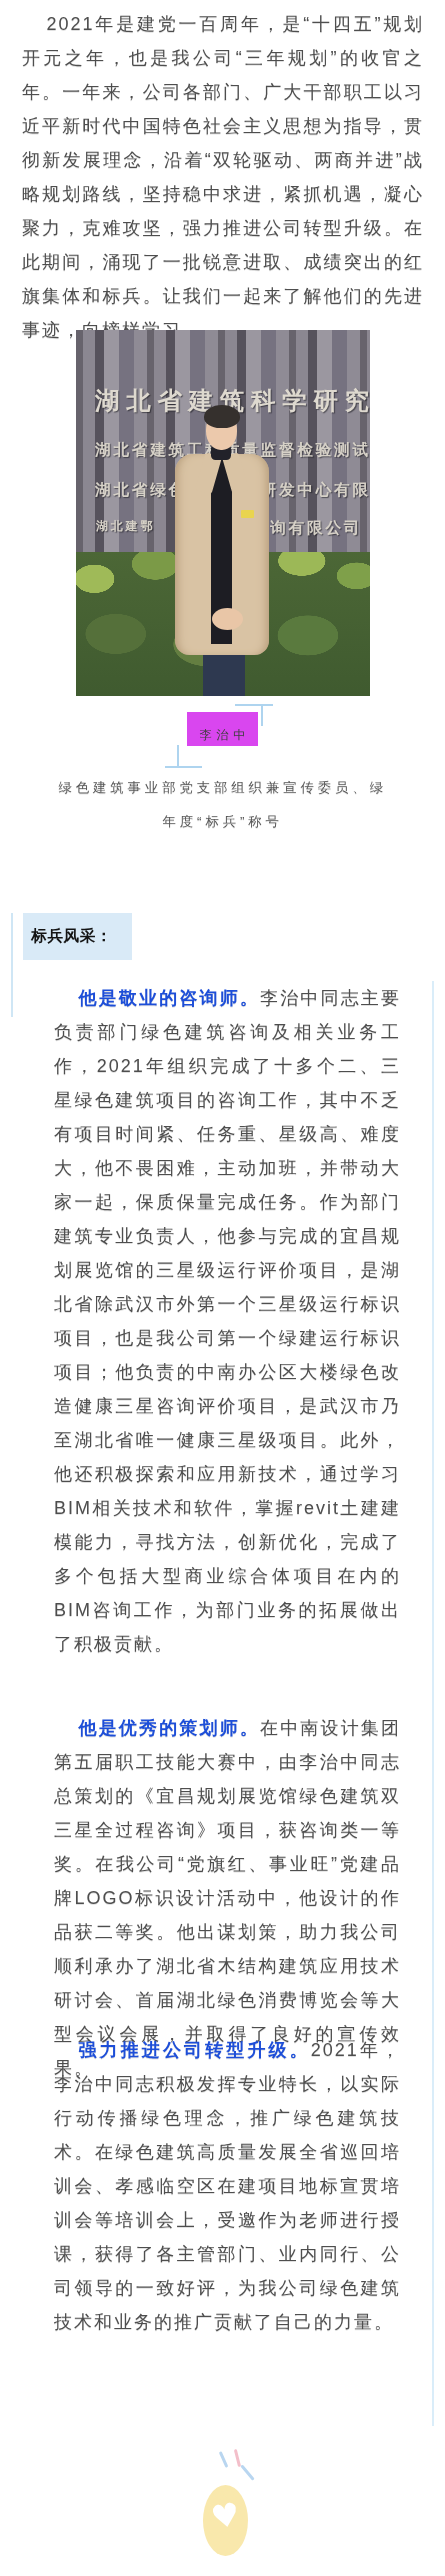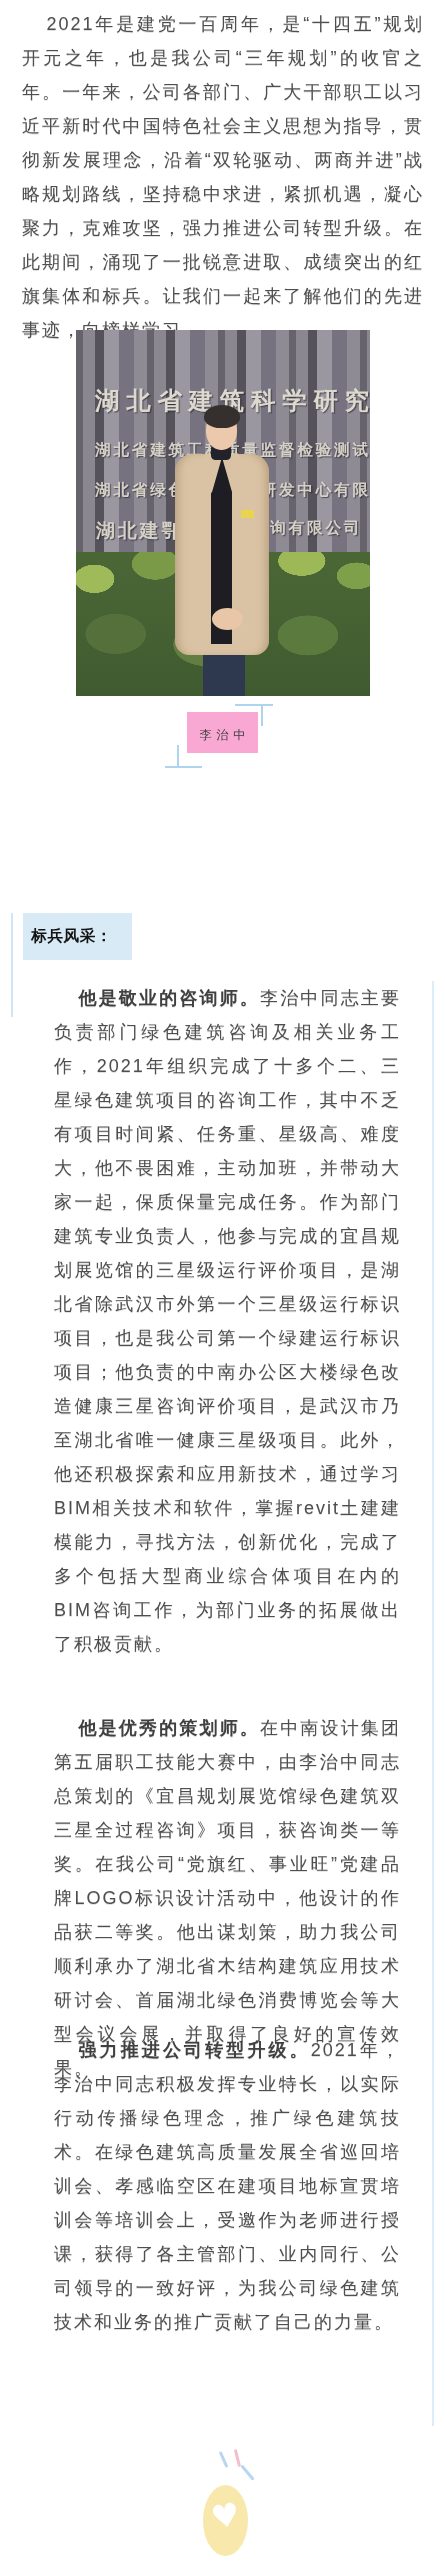--- a/index.html
+++ b/index.html
@@ -8,40 +8,40 @@
     font-family:"Liberation Sans","DejaVu Sans",sans-serif;
     overflow:hidden;
   }
   .abs{position:absolute;}
   
   .para{
     font-size:18px;line-height:34px;letter-spacing:2px;
     color:#4e4e4e;text-align:justify;text-indent:24.5px;
     text-shadow:0 1.1px 0.6px rgba(0,0,0,0.12);
   }
-  .para b{color:#404040;}
+  .para b{color:#1d4ed8;}
   #intro{top:6.7px;left:22px;width:402px;}
   #p1{top:981px;left:54px;width:347px;}
   #p2{top:1679px;left:54px;width:347px;margin-top:32px;}
   #p3{top:2033px;left:54px;width:347px;}
   
   #photo{
     top:330px;left:76px;width:294px;height:366px;overflow:hidden;
     background:repeating-linear-gradient(90deg,
       #67636c 0 6.7px,#8b8791 6.7px 19px,#56525c 19px 28px,
       #9b97a0 28px 43px,#767280 43px 58px,#8f8b95 58px 71px);
   }
   .sign{
     position:absolute;white-space:nowrap;font-weight:bold;
     color:#d6d1c7;text-shadow:1.1px 1.1px 1.1px rgba(20,20,25,0.55);
   }
   #sign1{left:19px;top:54px;font-size:24.5px;letter-spacing:6.7px;color:#ded9cf;}
   #sign2{left:19px;top:110px;font-size:15.6px;letter-spacing:2.8px;}
   #sign3{left:19px;top:150px;font-size:15.6px;letter-spacing:2.8px;}
-  #sign4l{left:20px;top:188px;font-size:19px;letter-spacing:2.8px;}
+  #sign4l{left:20px;top:188px;font-size:12px;letter-spacing:2.8px;}
   #sign4r{right:7.8px;top:188px;font-size:15.6px;letter-spacing:2.8px;}
   #bushes{
     left:-5.6px;top:222px;width:305px;height:149px;
     background:
       radial-gradient(33px 23.4px at 8% 18%,#9fba58 0 60%,transparent 61%),
       radial-gradient(39px 26px at 28% 8%,#7b9a47 0 60%,transparent 61%),
       radial-gradient(45px 28px at 52% 16%,#8aa94e 0 60%,transparent 61%),
       radial-gradient(39px 24.5px at 76% 6%,#9cb857 0 60%,transparent 61%),
       radial-gradient(33px 22px at 94% 16%,#7fa04a 0 60%,transparent 61%),
       radial-gradient(50px 33px at 15% 55%,#55703a 0 60%,transparent 61%),
@@ -58,21 +58,21 @@
   #coat-inner{position:absolute;left:36px;top:1.1px;width:21px;height:189px;background:#1d1d23;}
   #lapel-l{position:absolute;left:24.5px;top:0;width:16.7px;height:39px;background:#d9c3a4;transform:rotate(16deg);border-radius:3.3px;}
   #lapel-r{position:absolute;left:52px;top:0;width:16.7px;height:39px;background:#d9c3a4;transform:rotate(-16deg);border-radius:3.3px;}
   #badge{position:absolute;left:66px;top:56px;width:13.4px;height:7.8px;background:#e9d44e;border-radius:1.1px;}
   #neck{left:135px;top:114px;width:20px;height:15.6px;background:#22222a;border-radius:4.5px;}
   #head{left:130px;top:81px;width:31px;height:39px;background:#ecc9ac;border-radius:48%;}
   #hair{left:128px;top:75px;width:36px;height:23.4px;background:#35302d;border-radius:50% 50% 45% 45%;}
   #hands{left:136px;top:278px;width:31px;height:22px;background:#e9c6a7;border-radius:50%;}
   
   #caption-box{
-    top:712px;left:187px;width:71px;height:41px;background:#f9a8d4;
+    top:712px;left:187px;width:71px;height:34px;background:#d946ef;
     text-align:center;line-height:47px;font-size:12.3px;letter-spacing:4.5px;
     color:#3f3f3f;text-indent:4.5px;
   }
   .cap-line{background:#aed4ef;}
   #cap-h-tr{top:704px;left:235px;width:38px;height:1.7px;}
   #cap-v-tr{top:704px;left:261px;width:1.7px;height:22px;}
   #cap-v-bl{top:745px;left:177px;width:1.7px;height:22px;}
   #cap-h-bl{top:766px;left:165px;width:37px;height:1.7px;}
   
   #desc{
@@ -128,20 +128,22 @@
   <div id="hands" class="abs"></div>
 </div>
 
 <div id="cap-h-tr" class="abs cap-line"></div>
 <div id="cap-v-tr" class="abs cap-line"></div>
 <div id="caption-box" class="abs">李治中</div>
 <div id="cap-v-bl" class="abs cap-line"></div>
 <div id="cap-h-bl" class="abs cap-line"></div>
 
 <div id="desc" class="abs">
+  <div>绿色建筑事业部党支部组织兼宣传委员、绿</div>
+  <div>年度“标兵”称号</div>
 </div>
 
 <div id="left-line" class="abs"></div>
 <div id="section-header" class="abs">标兵风采：</div>
 <div id="right-line" class="abs"></div>
 
 <div id="p1" class="abs para">
   <b>他是敬业的咨询师。</b><span>李治中同志主要负责部门绿色建筑咨询及相关业务工作，2021年组织完成了十多个二、三星绿色建筑项目的咨询工作，其中不乏有项目时间紧、任务重、星级高、难度大，他不畏困难，主动加班，并带动大家一起，保质保量完成任务。作为部门建筑专业负责人，他参与完成的宜昌规划展览馆的三星级运行评价项目，是湖北省除武汉市外第一个三星级运行标识项目，也是我公司第一个绿建运行标识项目；他负责的中南办公区大楼绿色改造健康三星咨询评价项目，是武汉市乃至湖北省唯一健康三星级项目。此外，他还积极探索和应用新技术，通过学习BIM相关技术和软件，掌握revit土建建模能力，寻找方法，创新优化，完成了多个包括大型商业综合体项目在内的BIM咨询工作，为部门业务的拓展做出了积极贡献。</span>
 </div>
 <div id="p2" class="abs para">

